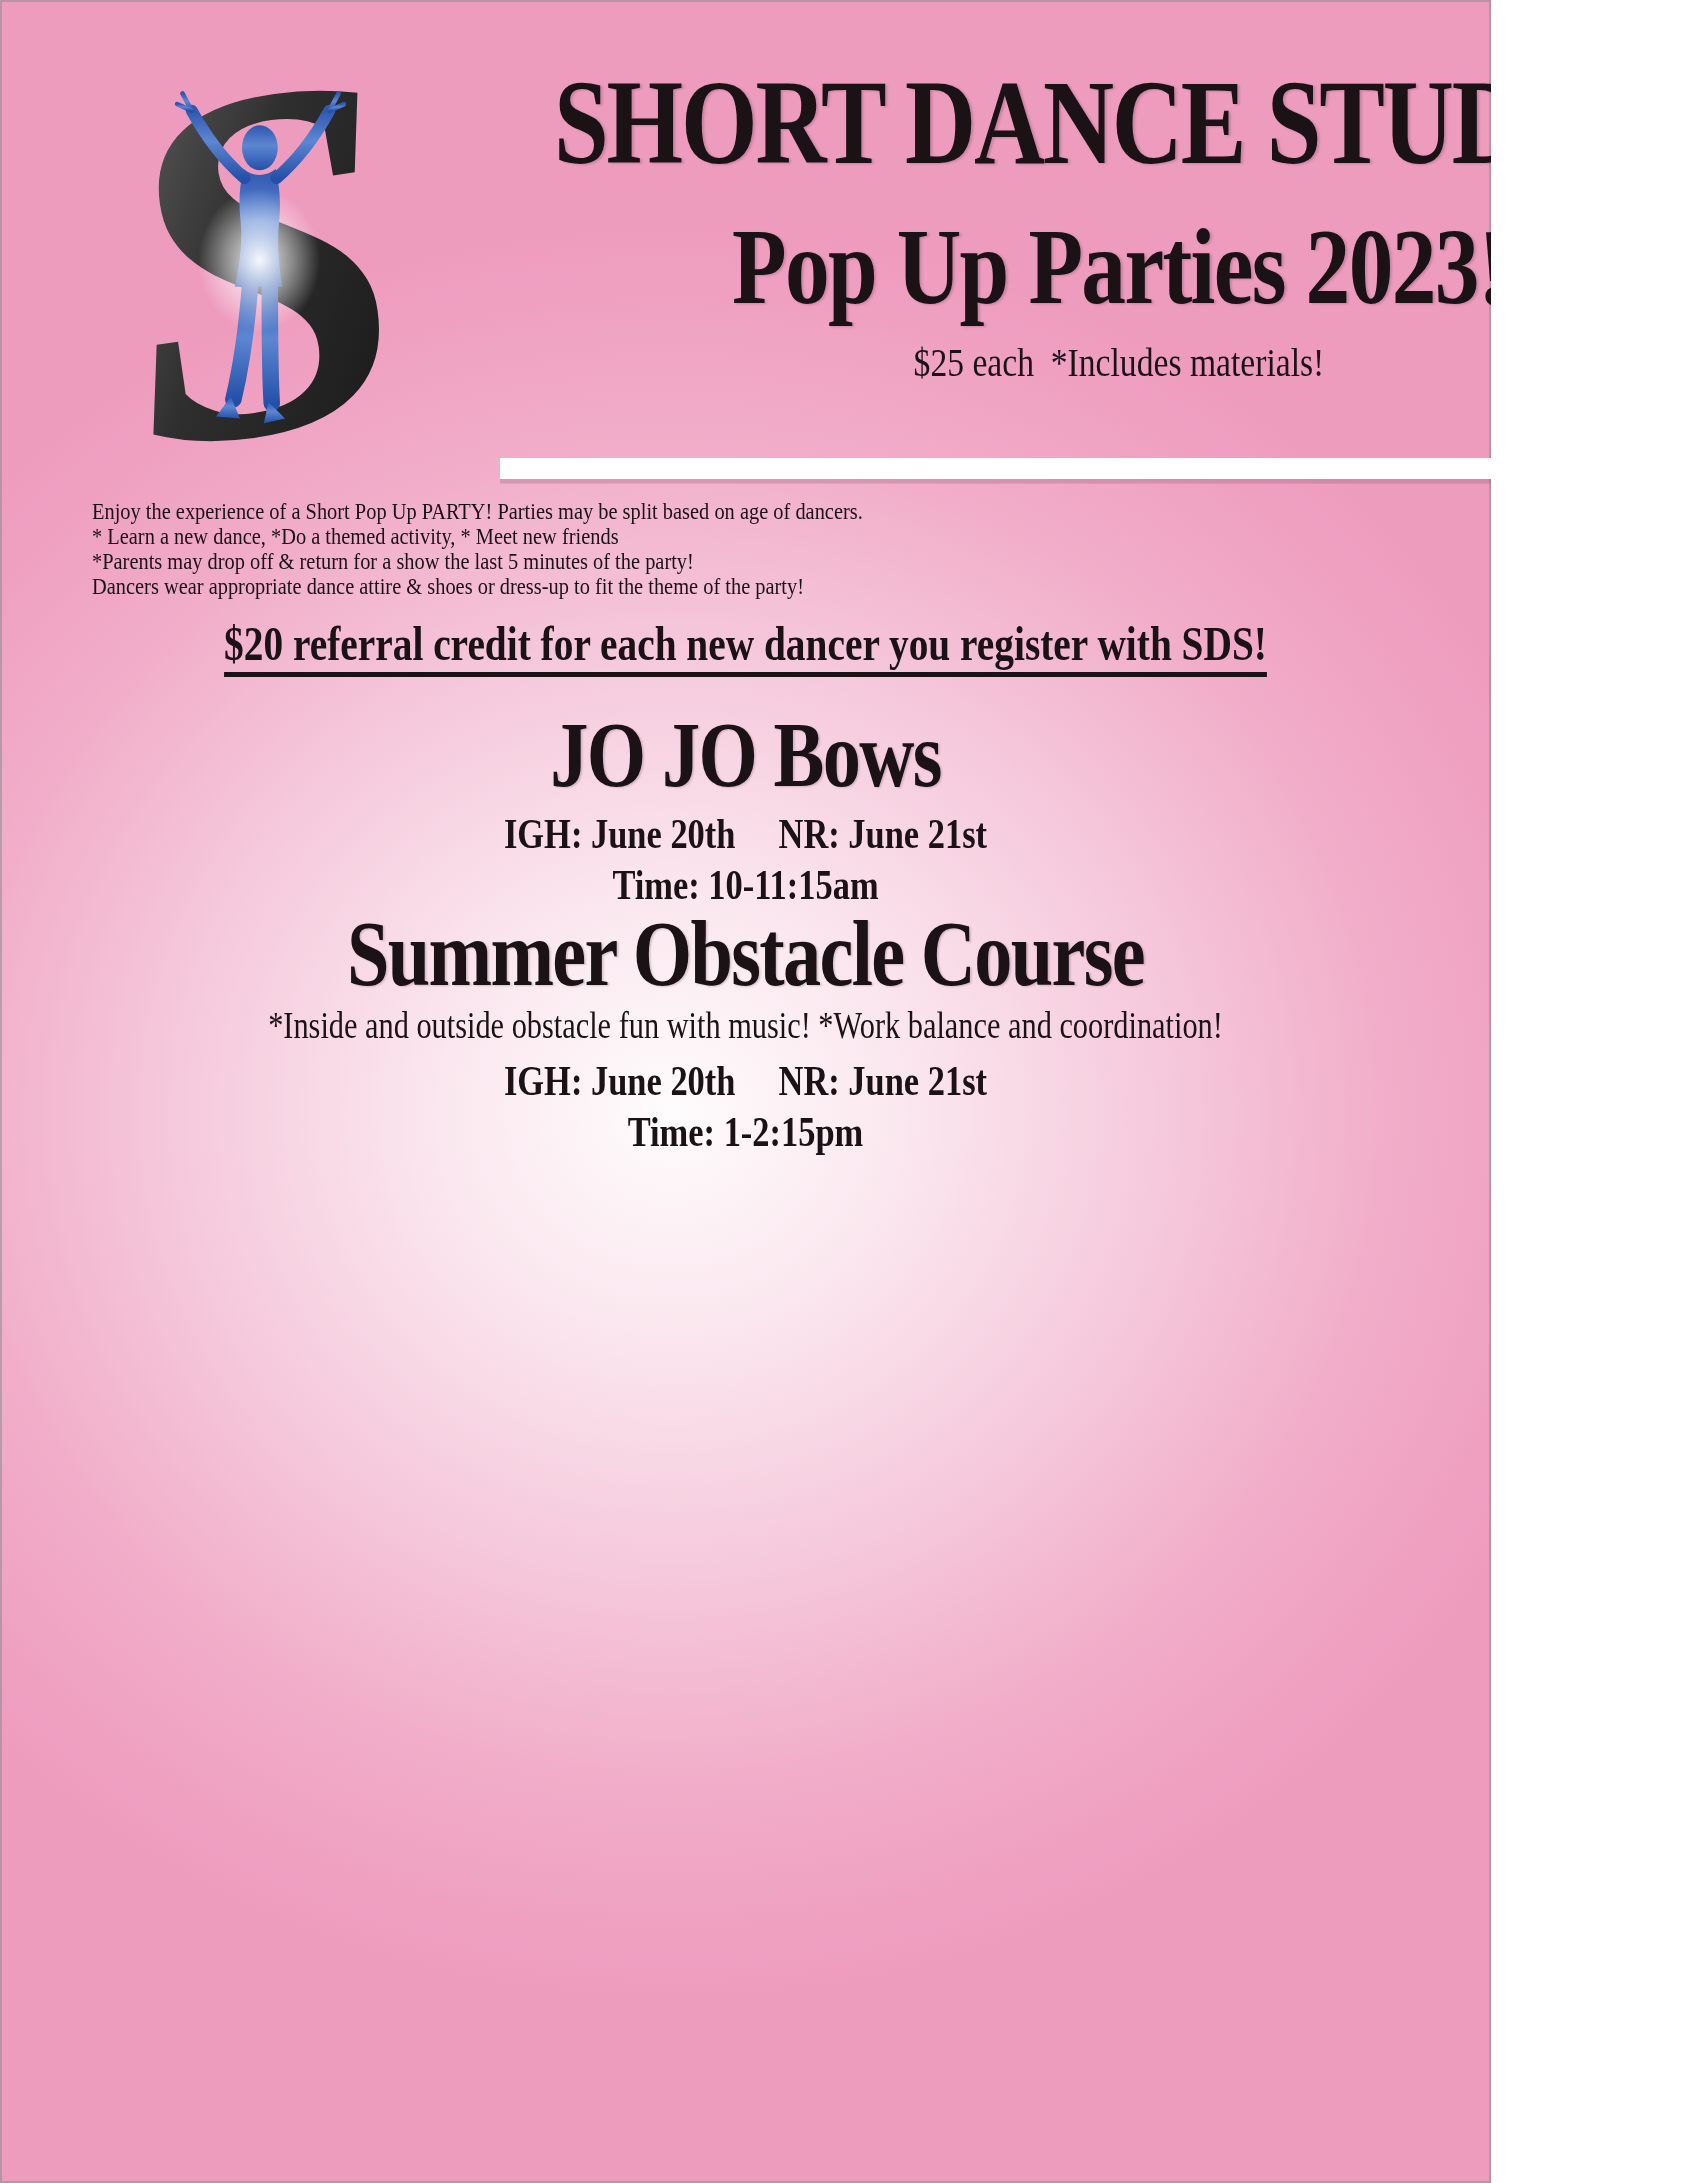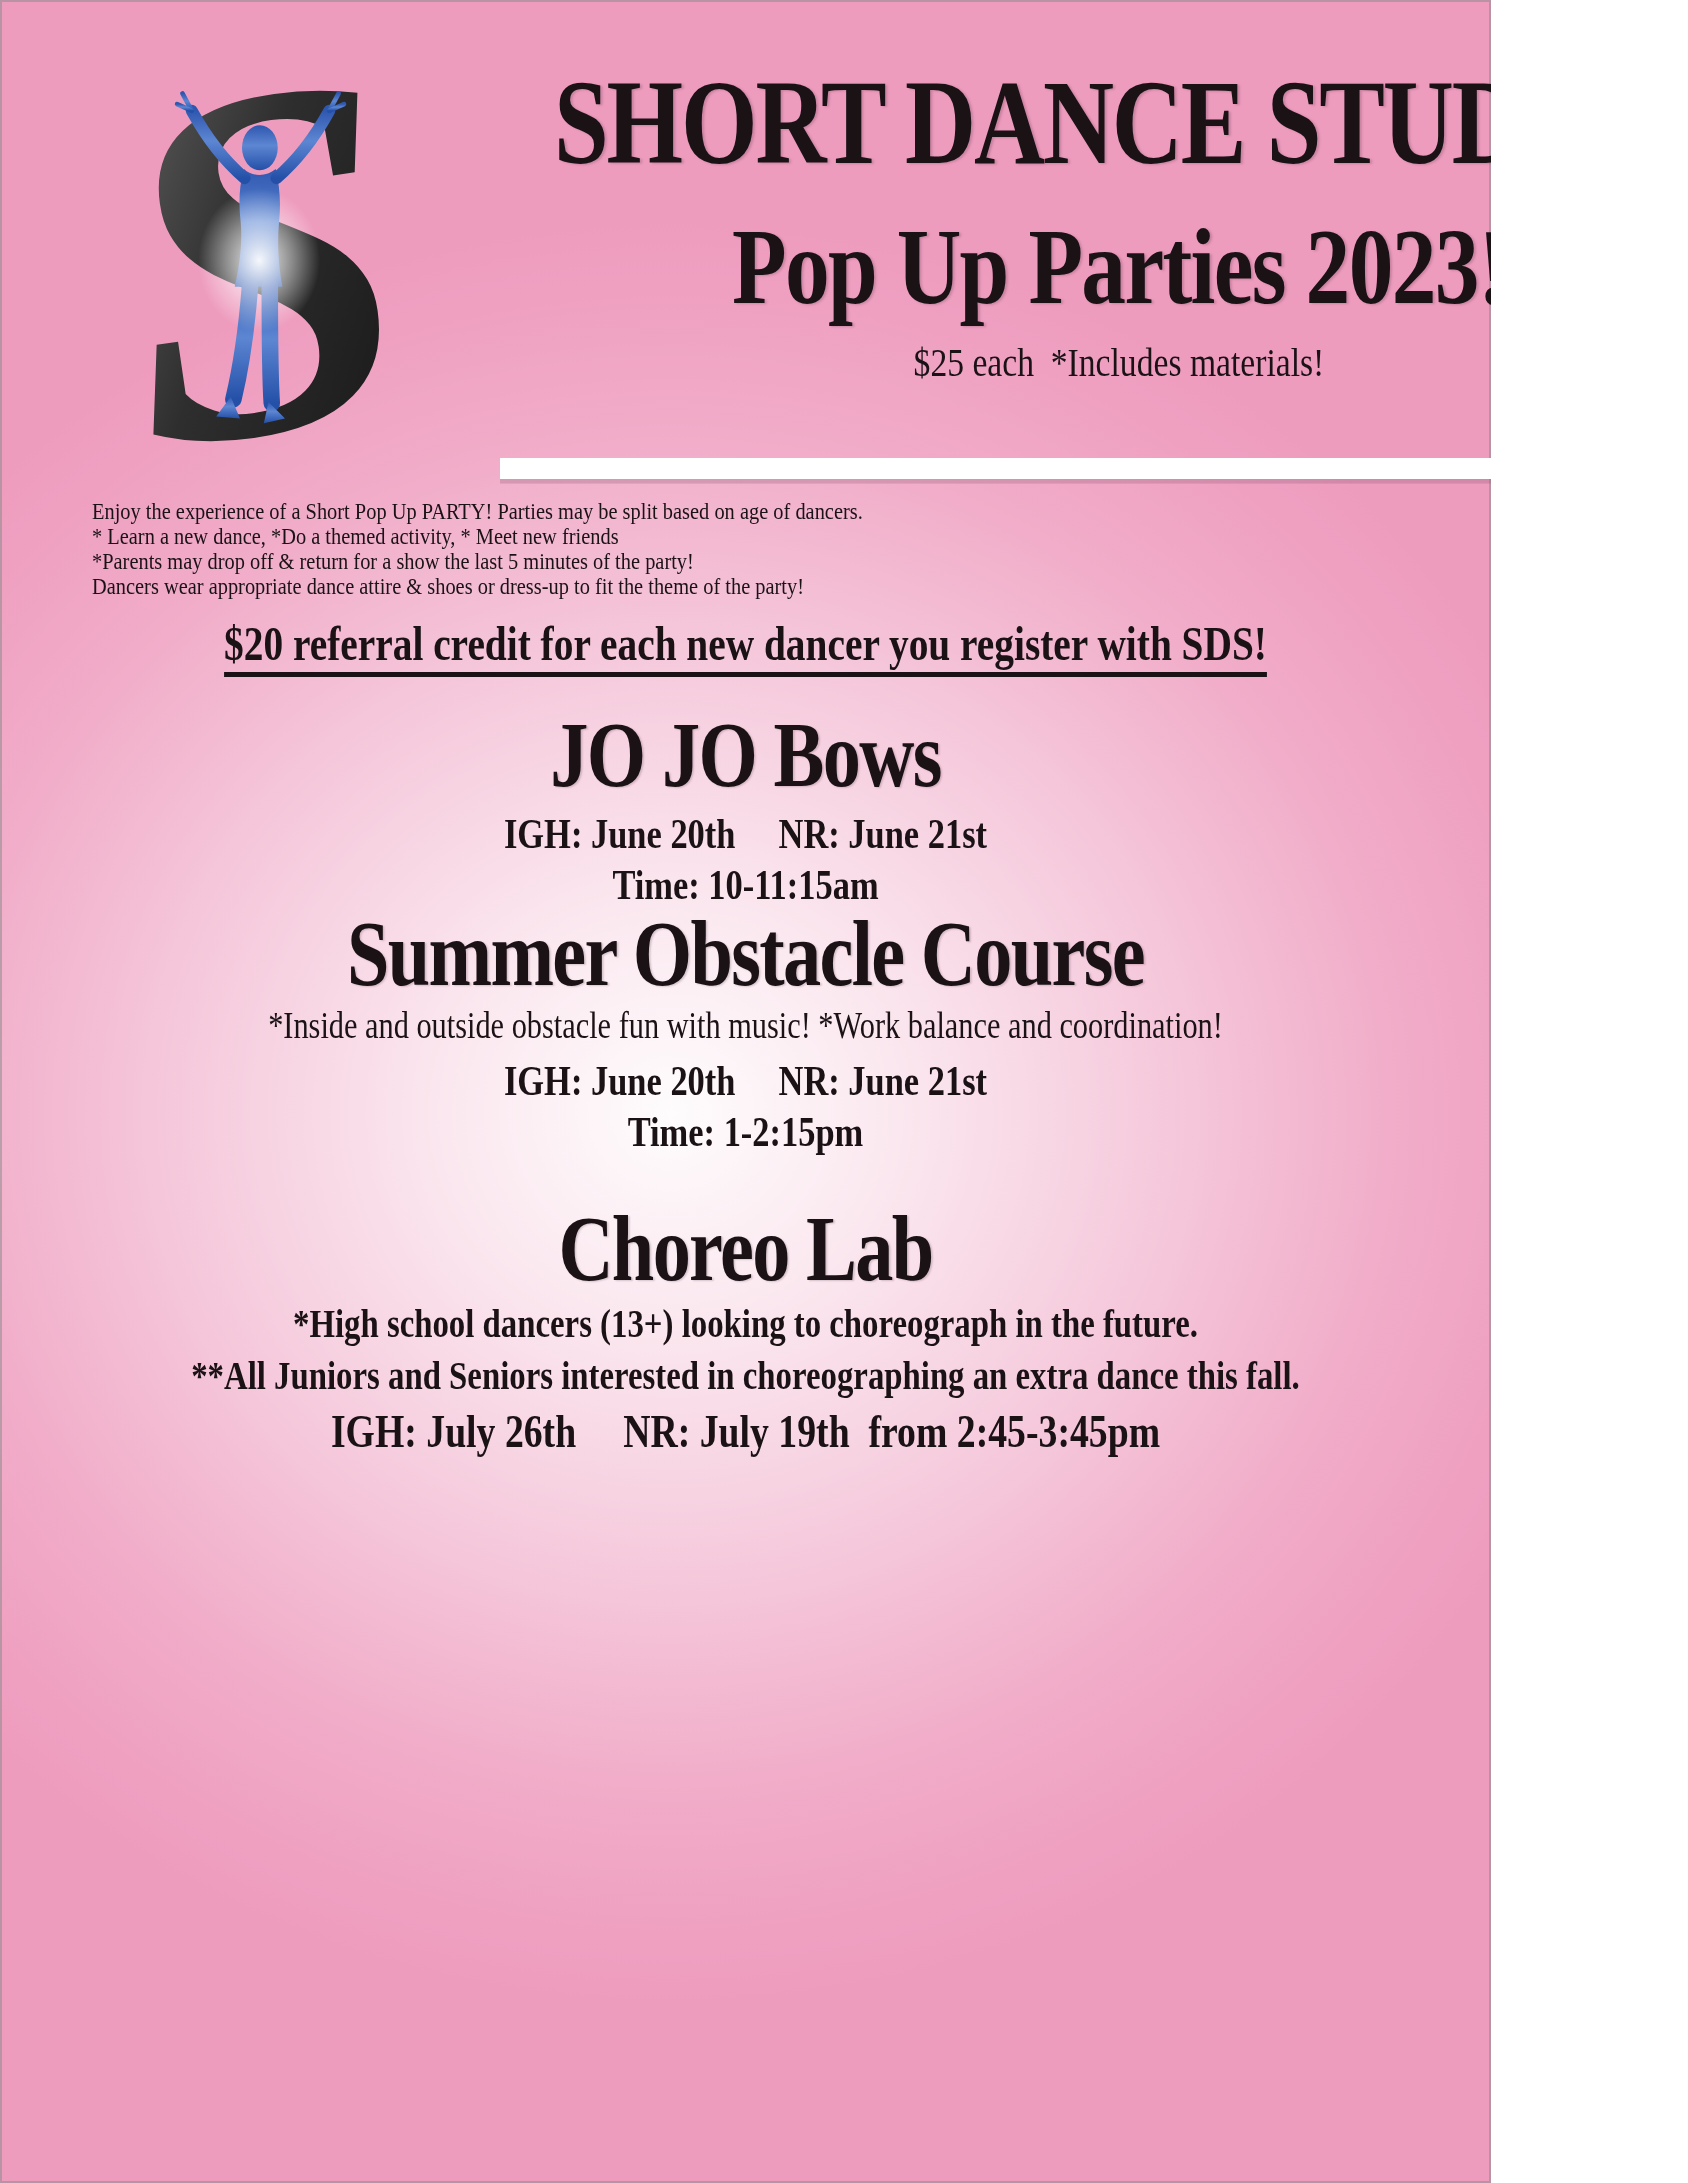--- a/index.html
+++ b/index.html
@@ -153,21 +153,15 @@
 
   <div class="event mt-soc">
     <div class="event-title cond">Summer Obstacle Course</div>
     <div class="event-note cond">*Inside and outside obstacle fun with music! *Work balance and coordination!</div>
     <div class="event-dates cond">IGH: June 20th     NR: June 21st</div>
     <div class="event-time cond">Time: 1-2:15pm</div>
   </div>
 
 
 
-  <div class="event mt-choreo">
-    <div class="event-title cond">Choreo Lab</div>
-    <div class="event-note bold cond">*High school dancers (13+) looking to choreograph in the future.</div>
-    <div class="event-note bold cond">**All Juniors and Seniors interested in choreographing an extra dance this fall.</div>
-    <div class="event-dates big cond">IGH: July 26th     NR: July 19th  from 2:45-3:45pm</div>
-  </div>
 
 </div>
 
 
 </body></html>

